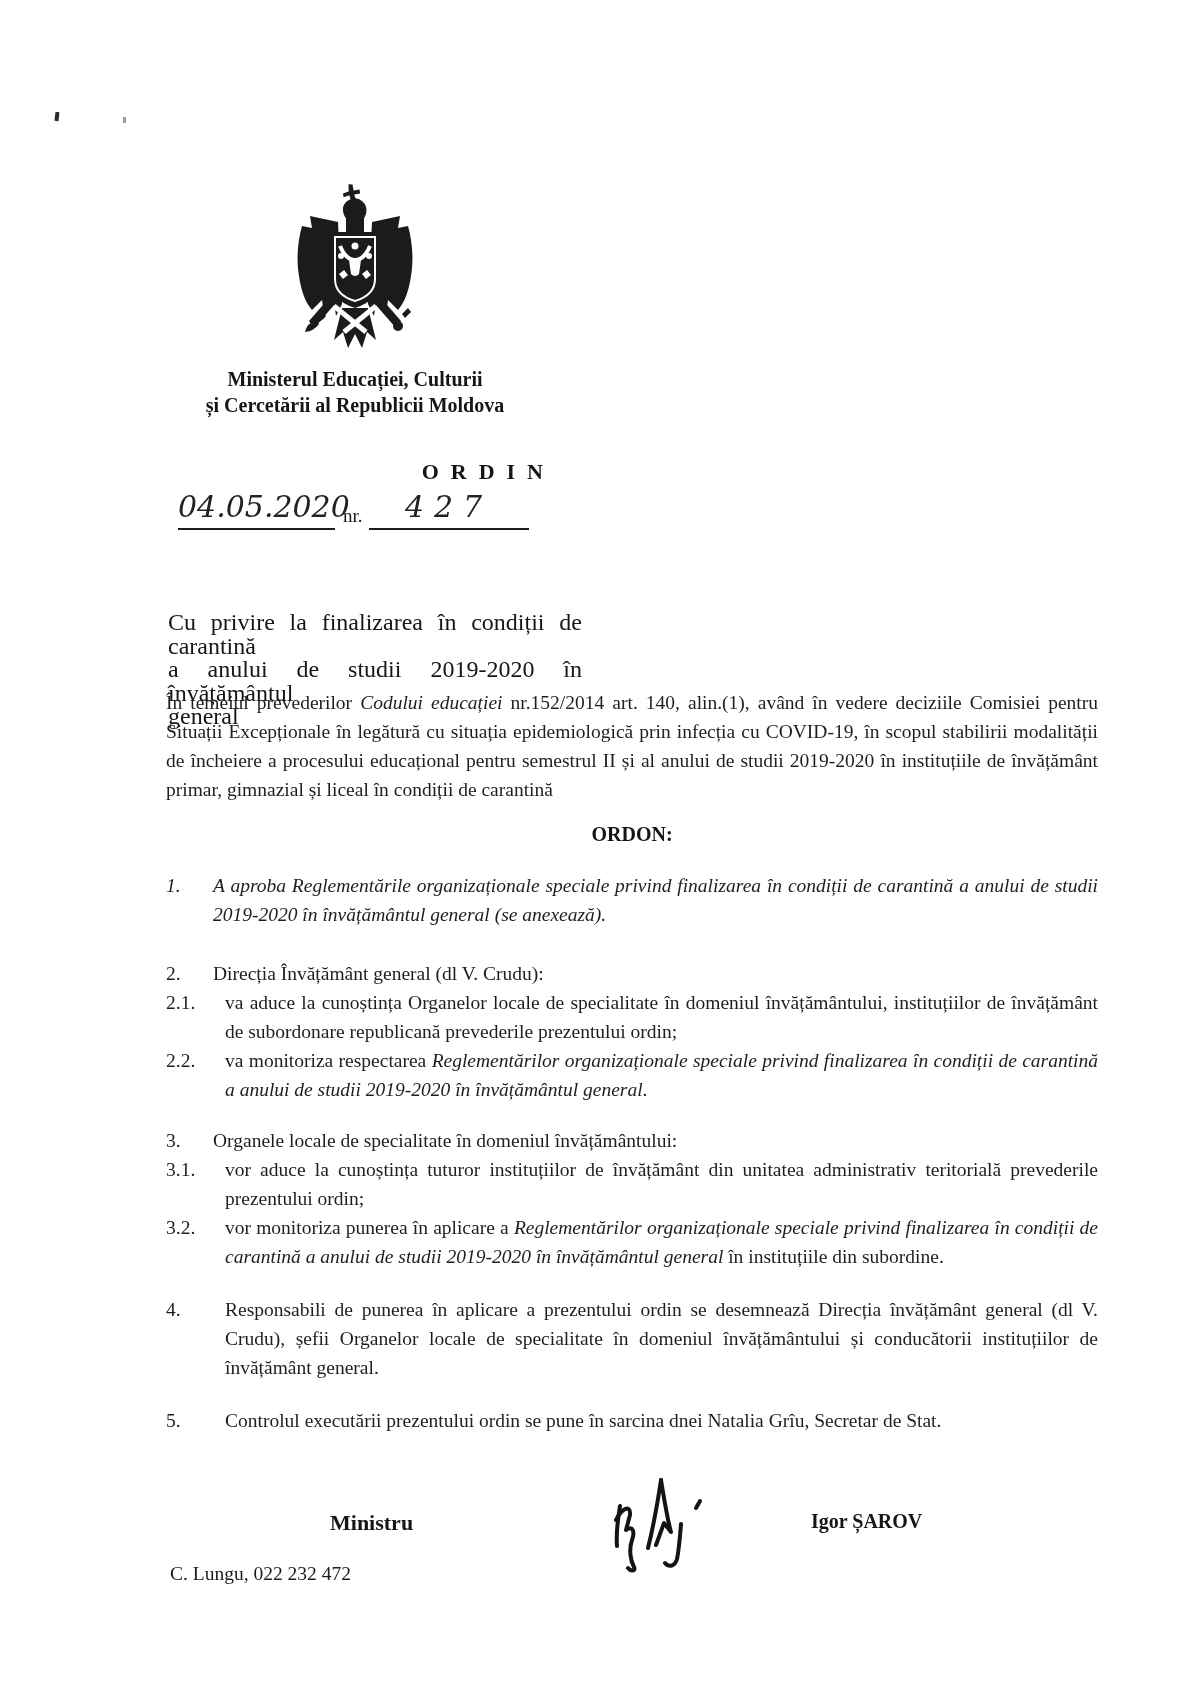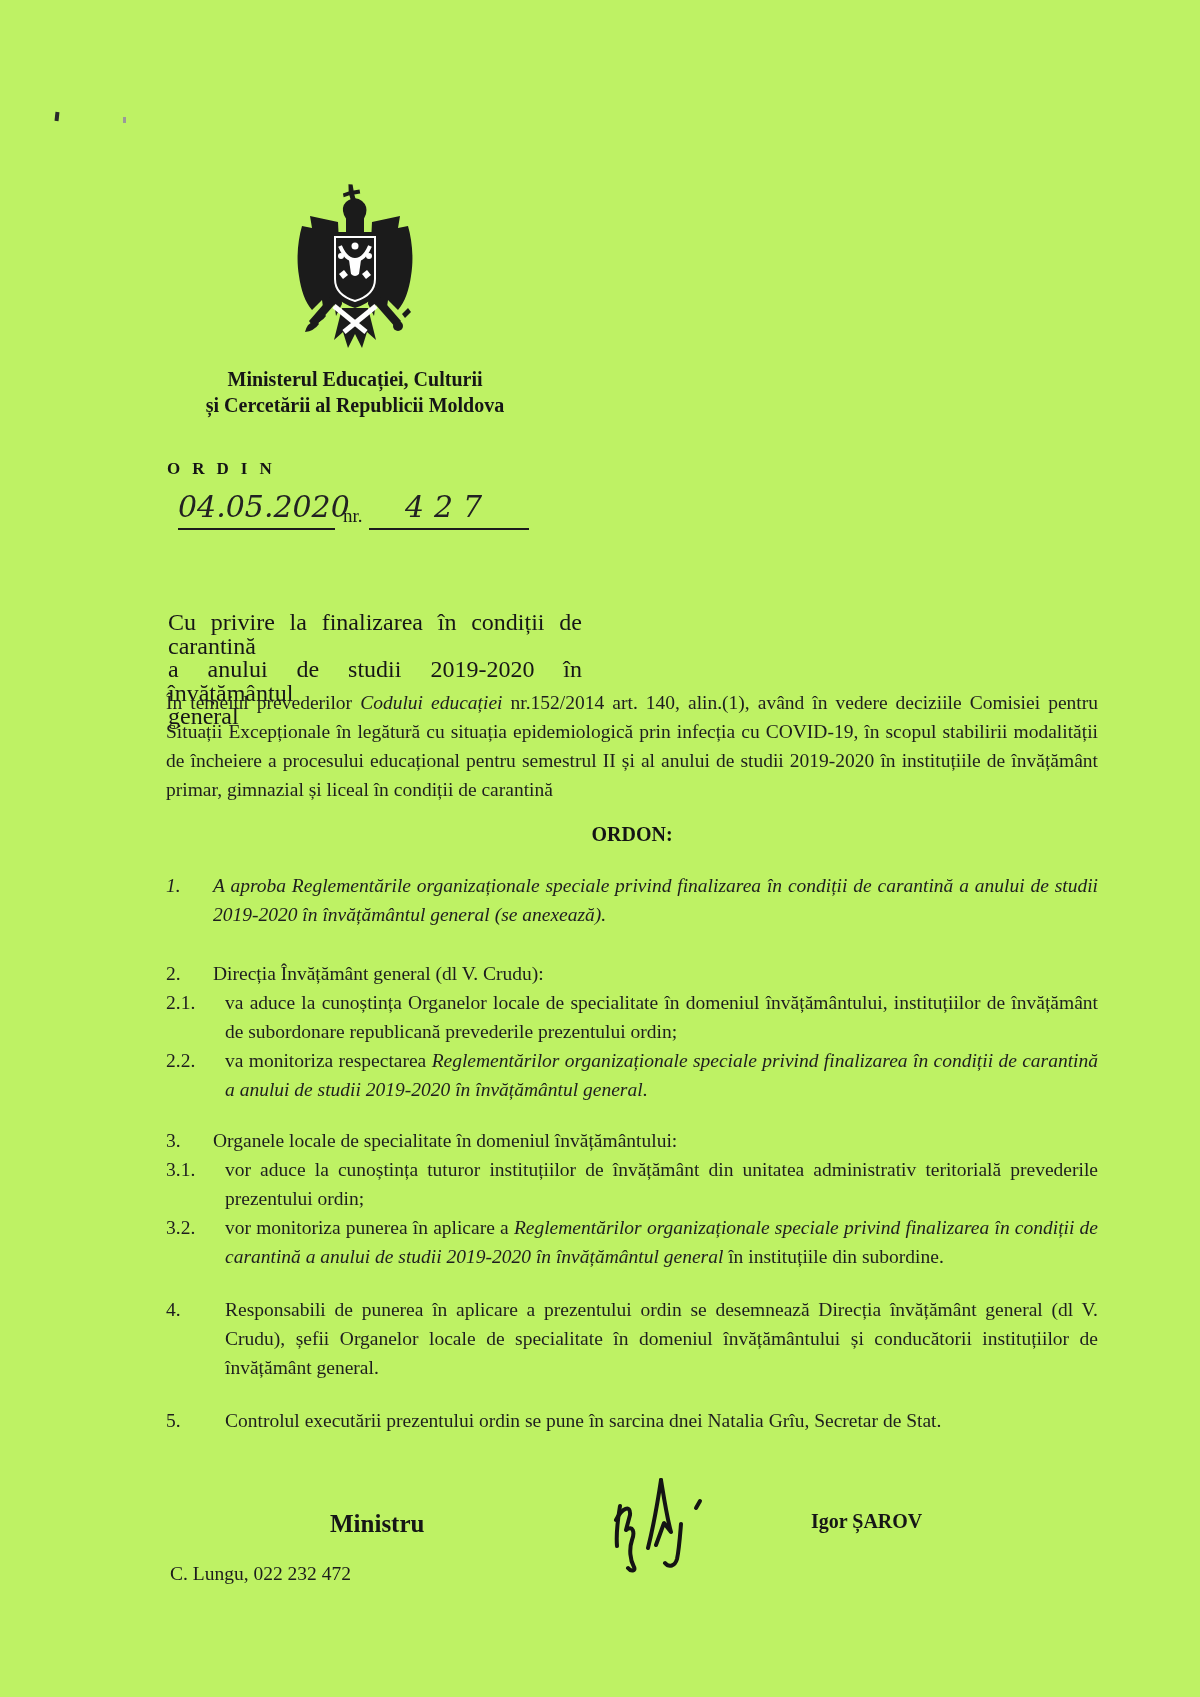--- a/index.html
+++ b/index.html
@@ -1,36 +1,36 @@
 <!DOCTYPE html>
 <html><head>
 <meta charset="utf-8">
 <style>
   html,body{margin:0;padding:0;background:#e8e8e8;}
   .page{
     position:relative;
     width:1200px;height:1697px;
     margin:0 auto;
-    background:#bef264;
+    background:#ffffff;
     font-family:"Liberation Serif","DejaVu Serif",serif;
     color:#1e1e1e;
     overflow:hidden;
   }
   
   .mark-a{position:absolute;left:55px;top:112px;width:4px;height:9px;background:#2a2a2a;transform:rotate(6deg);}
   .mark-b{position:absolute;left:123px;top:117px;width:3px;height:6px;background:#9a9a9a;}
 
   
   .header-block{position:absolute;left:155px;top:182px;width:400px;text-align:center;}
   .coat{display:block;margin:0 auto;}
   .ministry{font-weight:bold;font-size:20px;line-height:26px;margin-top:12px;color:#161616;}
 
   .ordin-heading{
     position:absolute;left:155px;top:459px;width:400px;
-    text-align:left;font-weight:bold;font-size:17px;
+    text-align:right;font-weight:bold;font-size:22px;
     letter-spacing:12px;text-indent:12px;color:#141414;
   }
 
   
   .date-row{position:absolute;left:178px;top:488px;display:flex;align-items:flex-end;}
   .hw{
     font-family:"DejaVu Serif",serif;font-style:italic;
     font-size:30px;line-height:38px;color:#222;
     transform:skewX(-8deg) rotate(-1.5deg);transform-origin:left bottom;
   }
@@ -55,21 +55,21 @@
   .item.wide .num{flex:0 0 52px;}
   .item .txt{flex:1;text-align:justify;margin-left:7px;}
   .item.it-italic{font-style:italic;}
   .gap-after{margin-bottom:30px;}
   .gap-before-s{margin-top:22px;}
   .gap-before-m{margin-top:24px;}
   em{font-style:italic;}
 
   
   .sig-block{position:absolute;left:166px;top:1500px;width:932px;height:120px;}
-  .sig-label{position:absolute;left:164px;top:10px;font-weight:bold;font-size:25px;color:#161616;}
+  .sig-label{position:absolute;left:164px;top:10px;font-weight:bold;font-size:22px;color:#161616;}
   .sig-name{position:absolute;left:645px;top:10px;font-weight:bold;font-size:20px;color:#161616;}
   .sig-svg{position:absolute;left:440px;top:-28px;}
 
   .contact-line{position:absolute;left:170px;top:1563px;font-size:19.5px;color:#1c1c1c;}
 </style>
 </head>
 <body>
 
 <div class="page">
 

